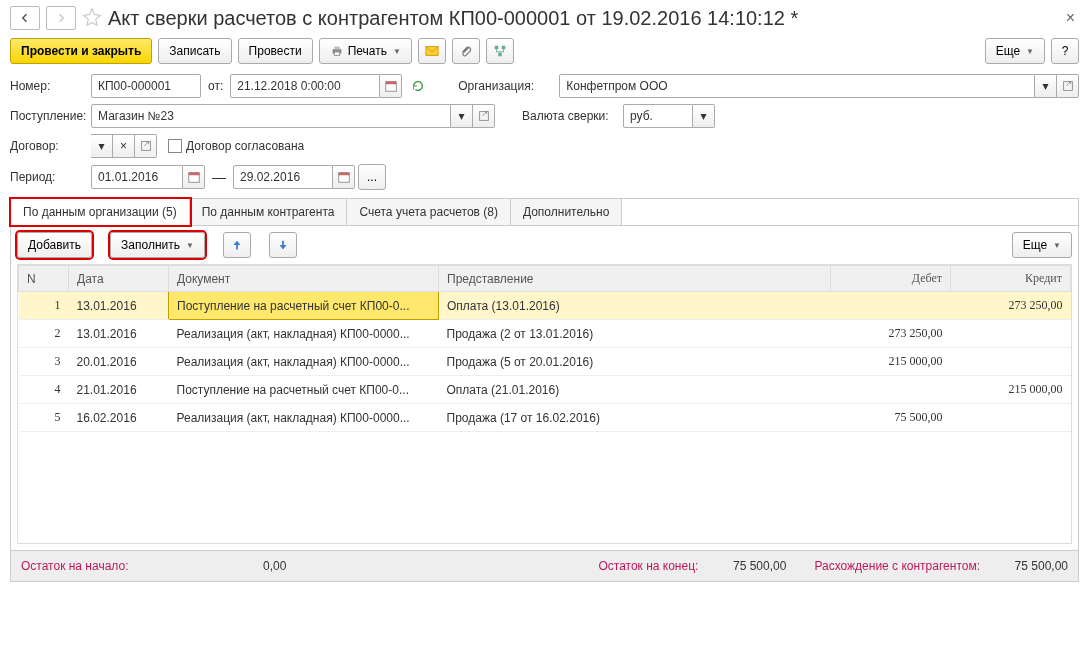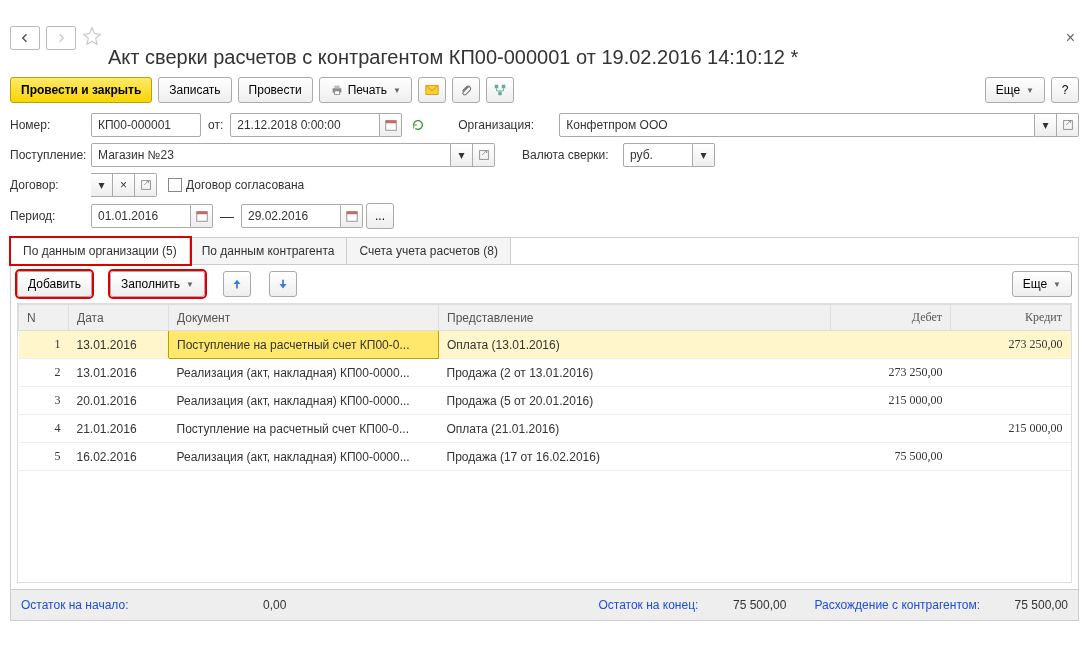--- a/index.html
+++ b/index.html
@@ -3,21 +3,21 @@
 <meta charset="utf-8">
 <style>
 * { box-sizing: border-box; margin: 0; padding: 0; }
 body { font-family: Arial, sans-serif; font-size: 12px; color: #333; background: #fff; width: 1089px; }
 .window { padding: 6px 10px; }
 
 .titlebar { display: flex; align-items: center; gap: 6px; margin-bottom: 8px; }
 .nav-btn { width: 30px; height: 24px; border: 1px solid #bbb; background: #fff; display: inline-flex; align-items: center; justify-content: center; cursor: pointer; border-radius: 2px; }
 .nav-btn svg { width: 12px; height: 12px; }
 .star { width: 20px; height: 20px; color: #ccc; }
-.title { font-size: 20px; font-weight: normal; color: #333; flex: 1; margin-top: 40px; }
+.title { font-size: 20px; font-weight: normal; color: #333; flex: 1; }
 .close-x { font-size: 16px; color: #666; cursor: pointer; padding: 0 4px; }
 
 .toolbar { display: flex; align-items: center; gap: 6px; margin-bottom: 10px; }
 .btn { height: 26px; padding: 0 10px; border: 1px solid #aaa; background: linear-gradient(#fff,#eee); border-radius: 3px; cursor: pointer; display: inline-flex; align-items: center; gap: 4px; font-size: 12px; }
 .btn.yellow { background: linear-gradient(#ffe96b,#f7d600); border-color: #c0a000; font-weight: bold; }
 .btn.icon-only { padding: 0; width: 28px; justify-content: center; }
 .btn .dd { font-size: 8px; color: #666; margin-left: 2px; }
 .spacer { flex: 1; }
 
 .form-row { display: flex; align-items: center; gap: 3px; margin-bottom: 6px; }
@@ -42,21 +42,21 @@
 
 .table { width: 100%; border-collapse: collapse; }
 .table th { text-align: left; font-weight: normal; background: #f0f0f0; border: 1px solid #ddd; padding: 5px 8px; color: #555; }
 .table td { border-bottom: 1px solid #eee; padding: 6px 8px; }
 .table .num { text-align: right; font-family: Liberation Serif, serif; }
 .table tr.sel { background: #fff6cc; }
 .table tr.sel td.doccell { background: #ffe86b; border: 1px solid #c0a000; }
 .table-wrap { height: 280px; overflow: auto; border: 1px solid #ddd; }
 
 .footer { display: flex; align-items: center; background: #eee; border: 1px solid #ccc; border-top: none; padding: 8px 10px; gap: 8px; }
-.footer .flab { color: #1d4ed8; }
+.footer .flab { color: #be185d; }
 .footer .fval { text-align: right; min-width: 80px; }
 
 .icon-svg { width: 14px; height: 14px; display: block; }
 </style>
 </head>
 <body>
 
 <div class="window">
   <div class="titlebar">
     <button class="nav-btn">
@@ -181,21 +181,21 @@
     </div>
     <label class="checkbox" style="margin-left:8px">
       <span class="box"></span>
       <span>Договор согласована</span>
     </label>
   </div>
 
   <div class="form-row">
     <span class="label">Период:</span>
     <div class="input-group">
-      <div class="input" style="width:100px">01.01.2016</div>
+      <div class="input" style="width:92px">01.01.2016</div>
       <div class="adj">
           <svg class="icon-svg" viewBox="0 0 16 16">
             <rect x="2" y="3" width="12" height="11" fill="#fff" stroke="#888"></rect>
             <rect x="2" y="3" width="12" height="3" fill="#c66"></rect>
           </svg>
         </div>
     </div>
     <span class="dash">—</span>
     <div class="input-group">
       <div class="input" style="width:100px">29.02.2016</div>
@@ -206,20 +206,21 @@
           </svg>
         </div>
     </div>
     <button class="btn icon-only">...</button>
   </div>
 
   <div class="tabs">
     <div class="tab active highlight-red">По данным организации (5)</div>
     <div class="tab">По данным контрагента</div>
     <div class="tab">Счета учета расчетов (8)</div>
+    <div class="tab">Дополнительно</div>
   </div>
 
   <div class="panel">
     <div class="panel-toolbar">
       <button class="btn highlight-red">Добавить</button>
       <button class="btn highlight-red">
           <span>Заполнить</span>
           <span class="dd">▼</span>
         </button>
       <button class="btn icon-only">

